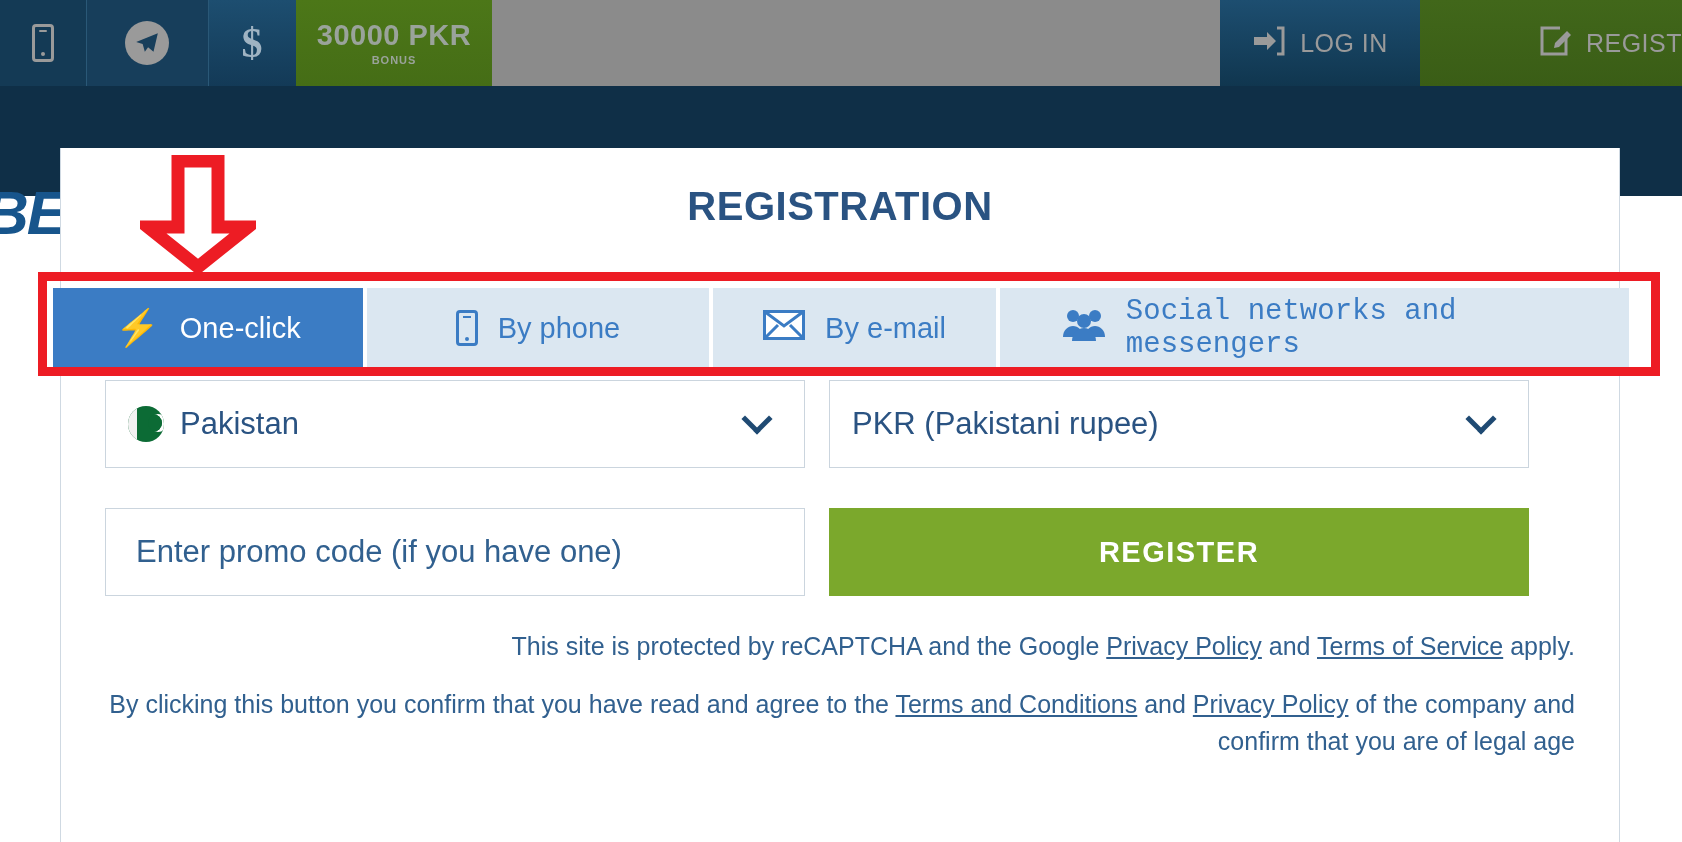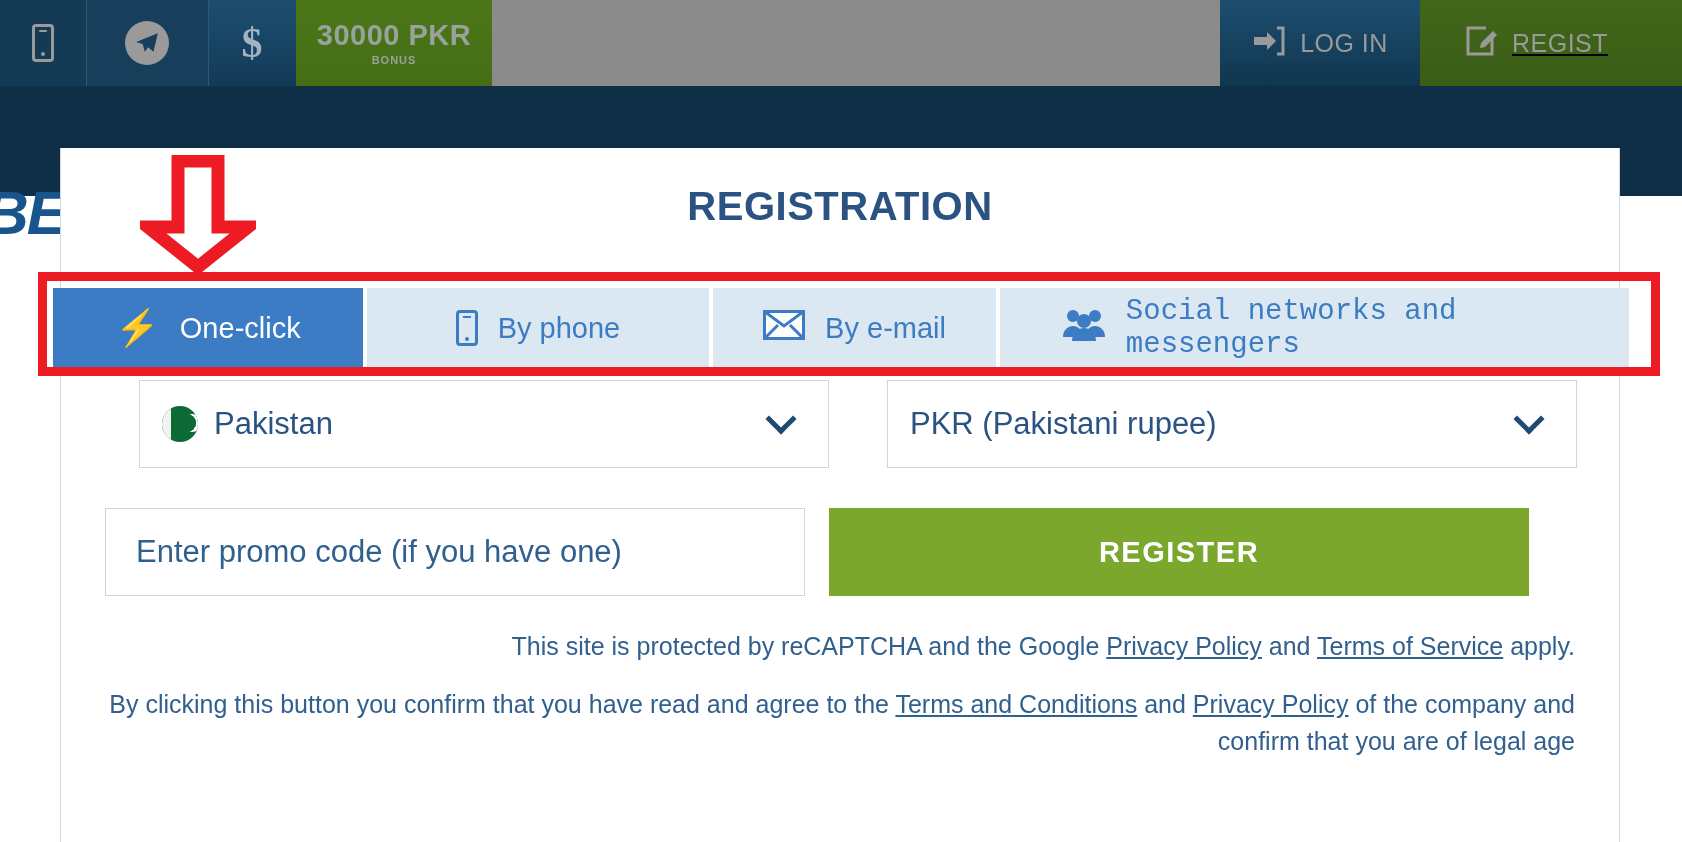--- a/index.html
+++ b/index.html
@@ -27,21 +27,21 @@
   .ts-cell.mid { background: linear-gradient(180deg,#1d4e70 0%, #133a57 100%); }
   .ts-cell.green { background: linear-gradient(180deg,#4c7718 0%,#456d16 100%); }
   .ts-sep { position:absolute; left:0; top:0; bottom:0; width:1px; background:#2a5877; }
 
   .ts-phone { width: 86px; }
   .ts-tg    { width: 122px; }
   .ts-dollar{ width: 88px; }
   .ts-bonus { width: 196px; flex-direction: column; }
   .ts-spacer{ flex: 1 1 auto; background: #8b8b8b; }
   .ts-login { width: 200px; background: linear-gradient(180deg,#1d4e70 0%,#10364f 100%); gap: 14px;}
-  .ts-reg   { width: 262px; background: linear-gradient(180deg,#41671a 0%,#3a5d16 100%); gap: 14px; justify-content:flex-start; padding-left:44px;text-decoration:underline;}
+  .ts-reg   { width: 262px; background: linear-gradient(180deg,#41671a 0%,#3a5d16 100%); gap: 14px; justify-content:flex-end; padding-left:44px;}
 
   .bonus-amount { color:#9aa39b; font-size:29px; font-weight:bold; letter-spacing:.5px; line-height:1; }
   .bonus-label  { color:#9aa39b; font-size:11px; font-weight:bold; letter-spacing:1px; margin-top:4px;}
   .topbtn-text  { color:#9a9a9a; font-size:25px; font-weight:normal; letter-spacing:.5px;}
 
   .icon-phone-glyph {
     width: 22px; height: 38px; border: 3px solid #9a9a9a; border-radius: 4px;
     position: relative;
   }
   .icon-phone-glyph::before{
@@ -116,21 +116,21 @@
     border:9px solid #ed1c24; pointer-events:none; z-index:40;
   }
   .red-arrow { position:absolute; left:140px; top:155px; z-index:41; }
 
   
   .form-area { position:absolute; left:0; top:232px; width:1560px; }
   .row { display:flex; gap:24px; padding:0 44px; }
   .field {
     height:88px; border:1px solid #cbd5de; background:#fff;
     display:flex; align-items:center; padding:0 22px;
-    font-size:31px; color:#2a5382;margin-left:34px;
+    font-size:31px; color:#2a5382;
   }
   .field.sel { justify-content:space-between; }
   .field.half { width:700px; }
   .field-left { display:flex; align-items:center; gap:16px; }
   .chev {
     width:22px;height:22px; border-right:5px solid #1f4a73; border-bottom:5px solid #1f4a73;
     transform:rotate(45deg); margin-right:14px; margin-bottom:10px;
   }
   .flag-pk {
     width:36px;height:36px;border-radius:50%;background:#0c6b35;overflow:hidden;

